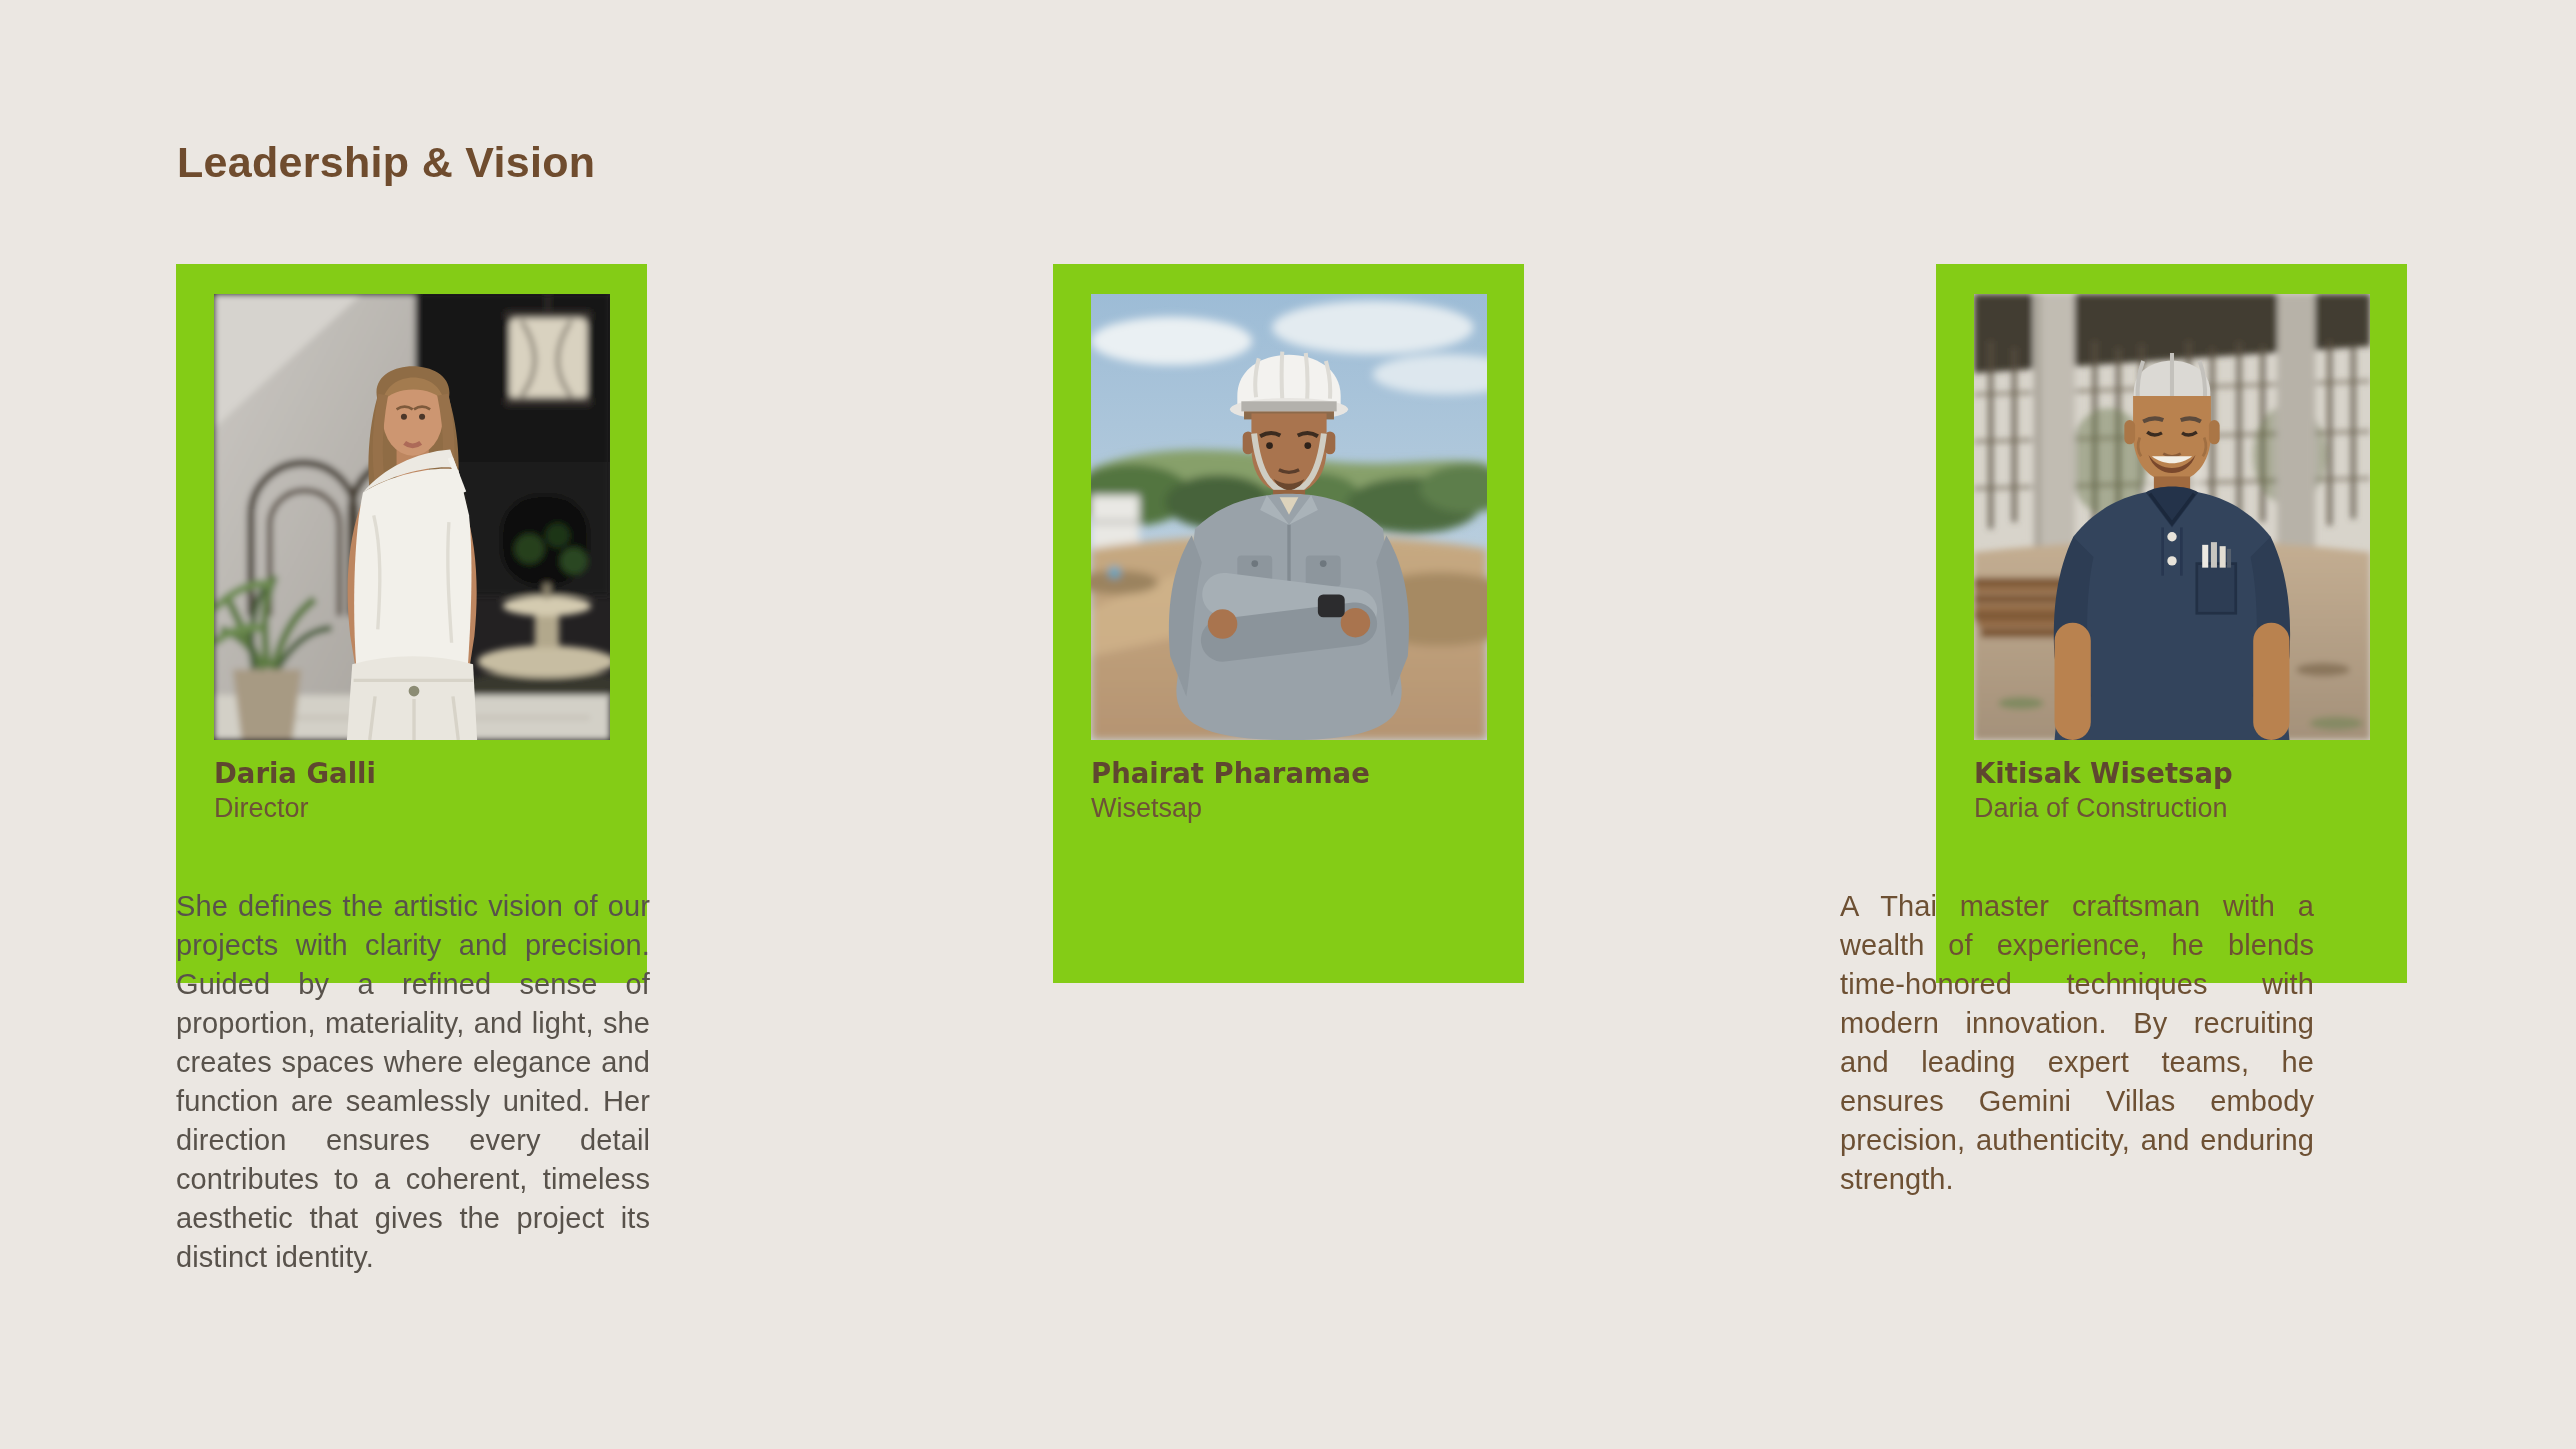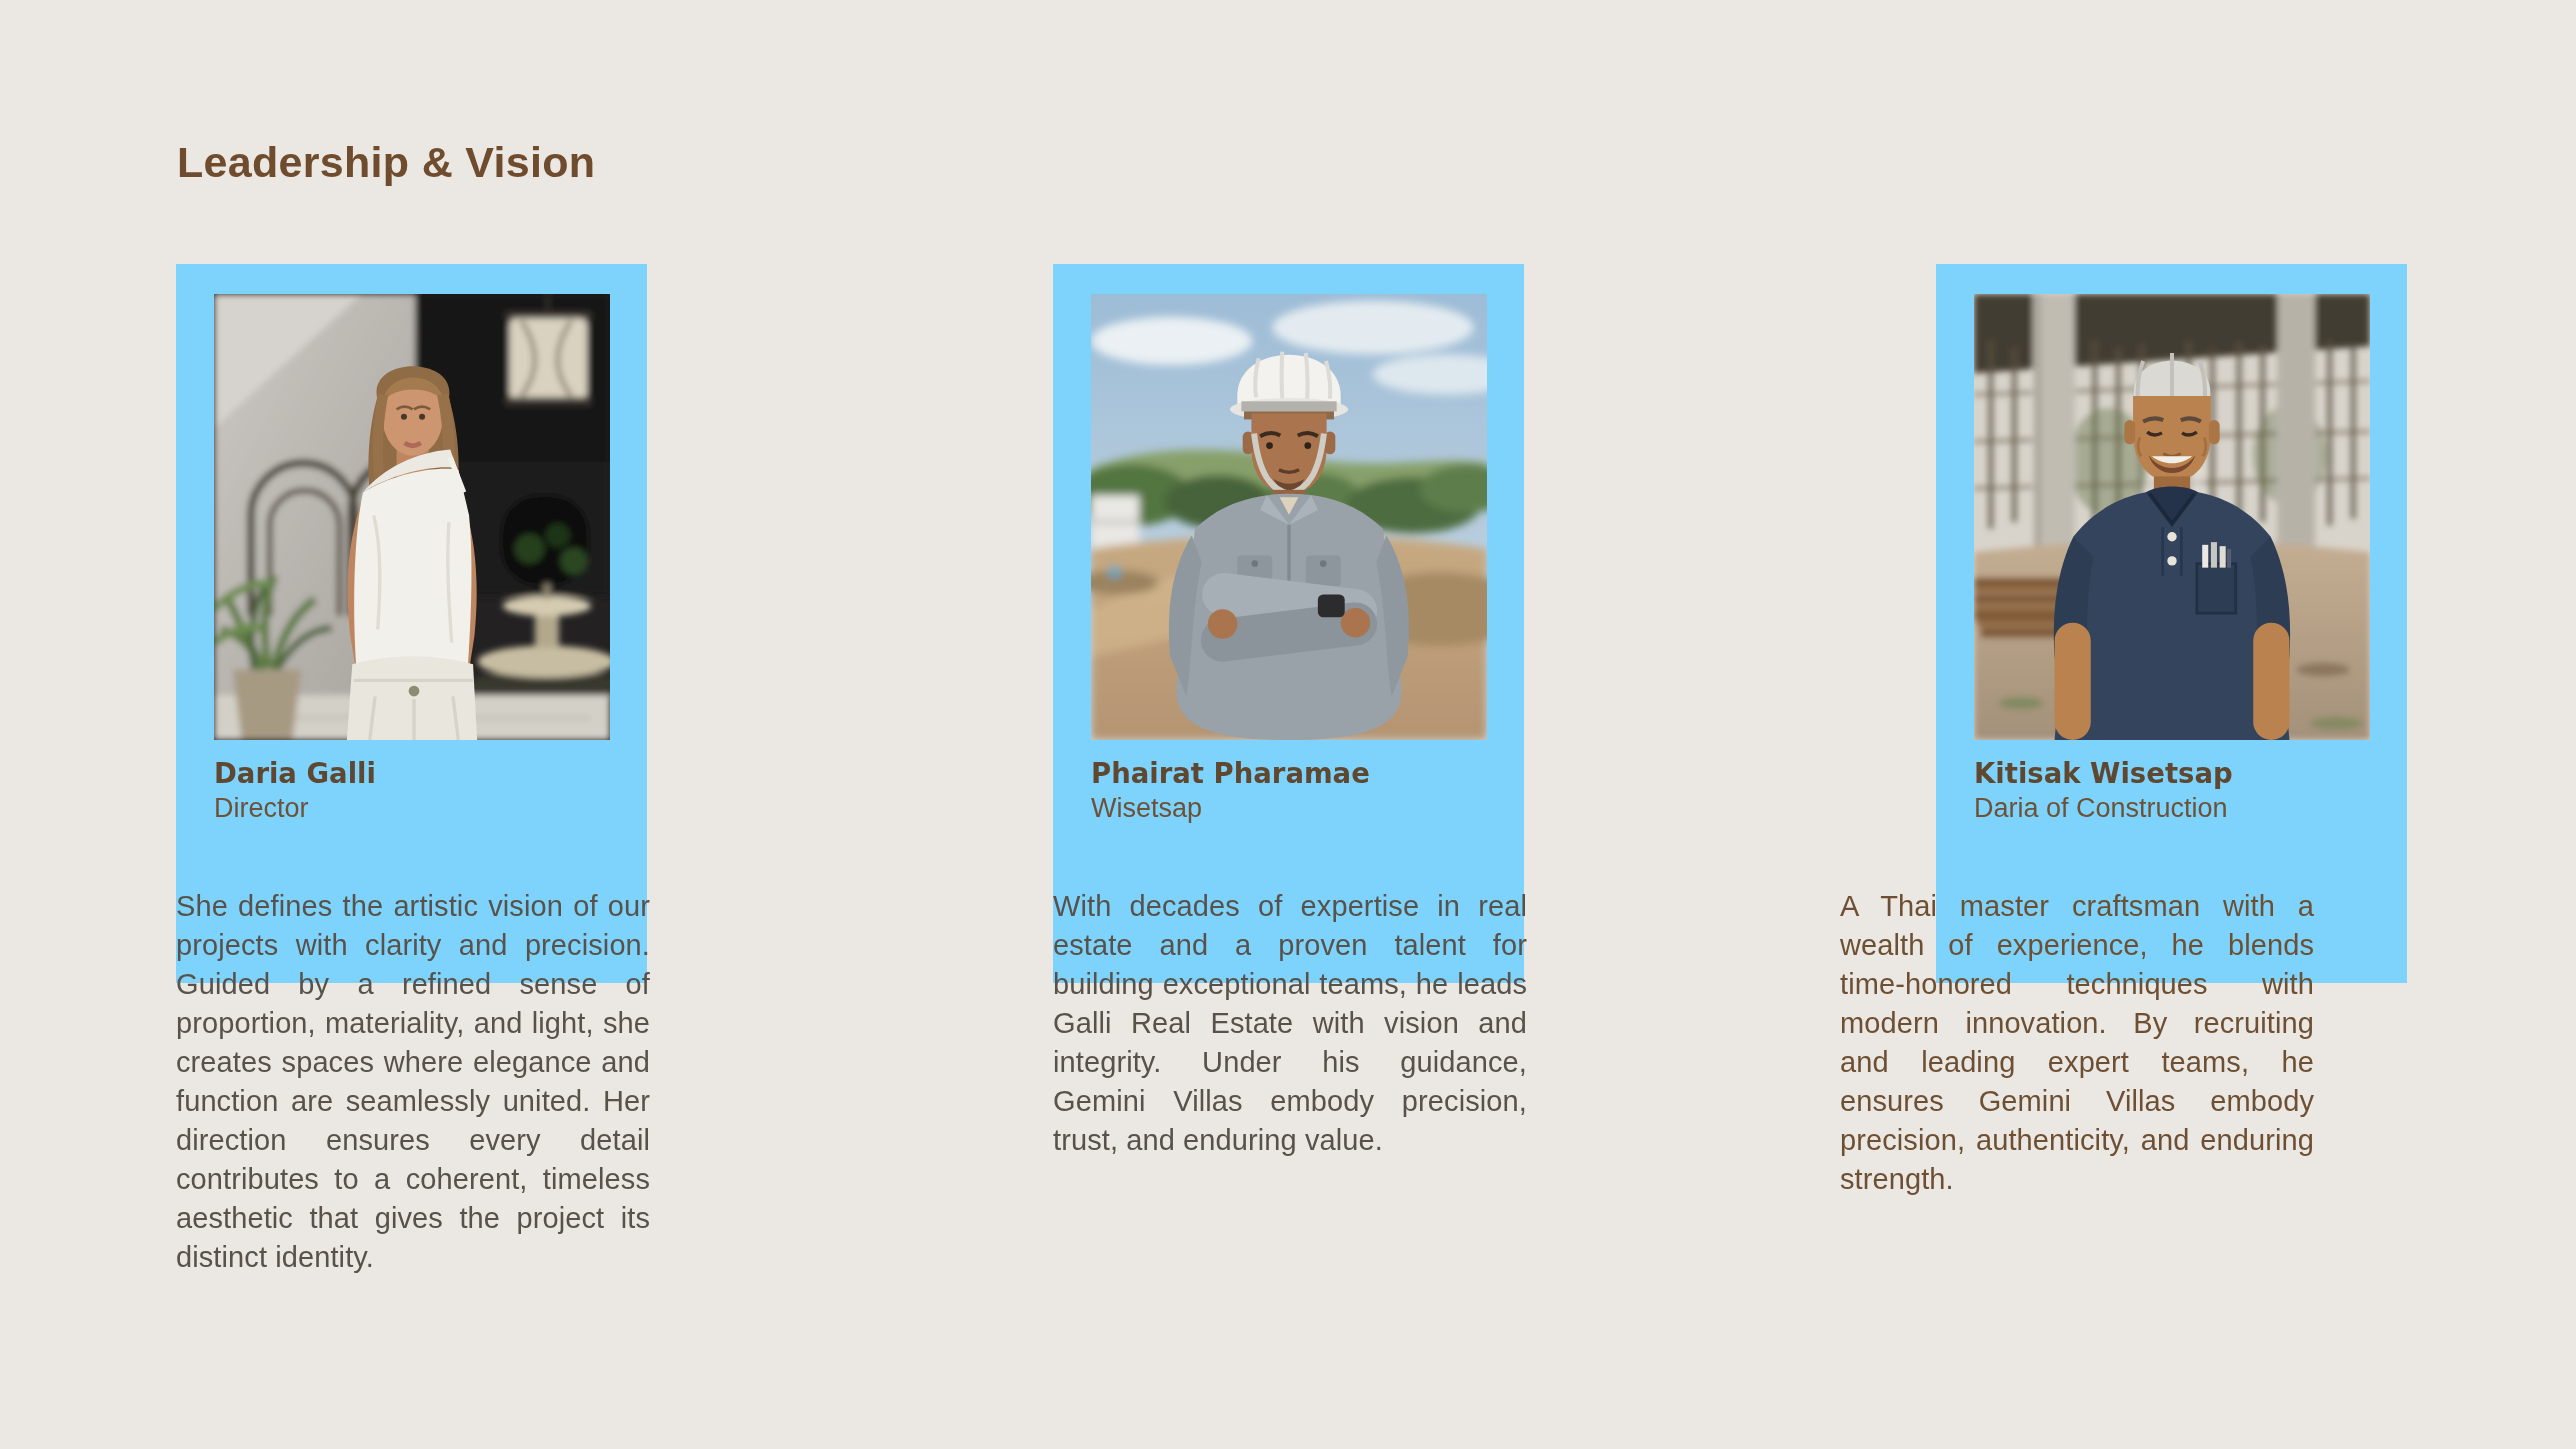--- a/index.html
+++ b/index.html
@@ -24,21 +24,21 @@
     font-size: 43px;
     letter-spacing: 0.3px;
     color: #6f4c2e;
   }
 
   .team-card {
     position: absolute;
     top: 264px;
     width: 471px;
     height: 719px;
-    background: #7dd3fc;
+    background: #84cc16;
     box-sizing: border-box;
     padding: 30px 38px 0 38px;
   }
   .card-1 { left: 176px; }
   .card-2 { left: 1053px; }
   .card-3 { left: 1936px; }
 
   .photo-frame {
     width: 396px;
     height: 446px;
@@ -310,17 +310,16 @@
           <rect x="120" y="490" width="54" height="175" rx="27" fill="#b9824f"></rect>
           <rect x="416" y="490" width="54" height="175" rx="27" fill="#b9824f"></rect>
         </g>
       </svg>
     </div>
     <h2 class="member-name">Kitisak Wisetsap</h2>
     <p class="member-role">Daria of Construction</p>
   </article>
 
   <p class="member-bio bio-1" style="color: rgb(88, 82, 75);">She defines the artistic vision of our projects with clarity and precision. Guided by a refined sense of proportion, materiality, and light, she creates spaces where elegance and function are seamlessly united. Her direction ensures every detail contributes to a coherent, timeless aesthetic that gives the project its distinct identity.</p>
-  <p class="member-bio bio-2" style="color: rgb(88, 82, 75);">With decades of expertise in real estate and a proven talent for building exceptional teams, he leads Galli Real Estate with vision and integrity. Under his guidance, Gemini Villas embody precision, trust, and enduring value.</p>
   <p class="member-bio bio-3" style="color: rgb(109, 80, 51);">A Thai master craftsman with a wealth of experience, he blends time-honored techniques with modern innovation. By recruiting and leading expert teams, he ensures Gemini Villas embody precision, authenticity, and enduring strength.</p>
 
 </div>
 
 
 </body></html>

